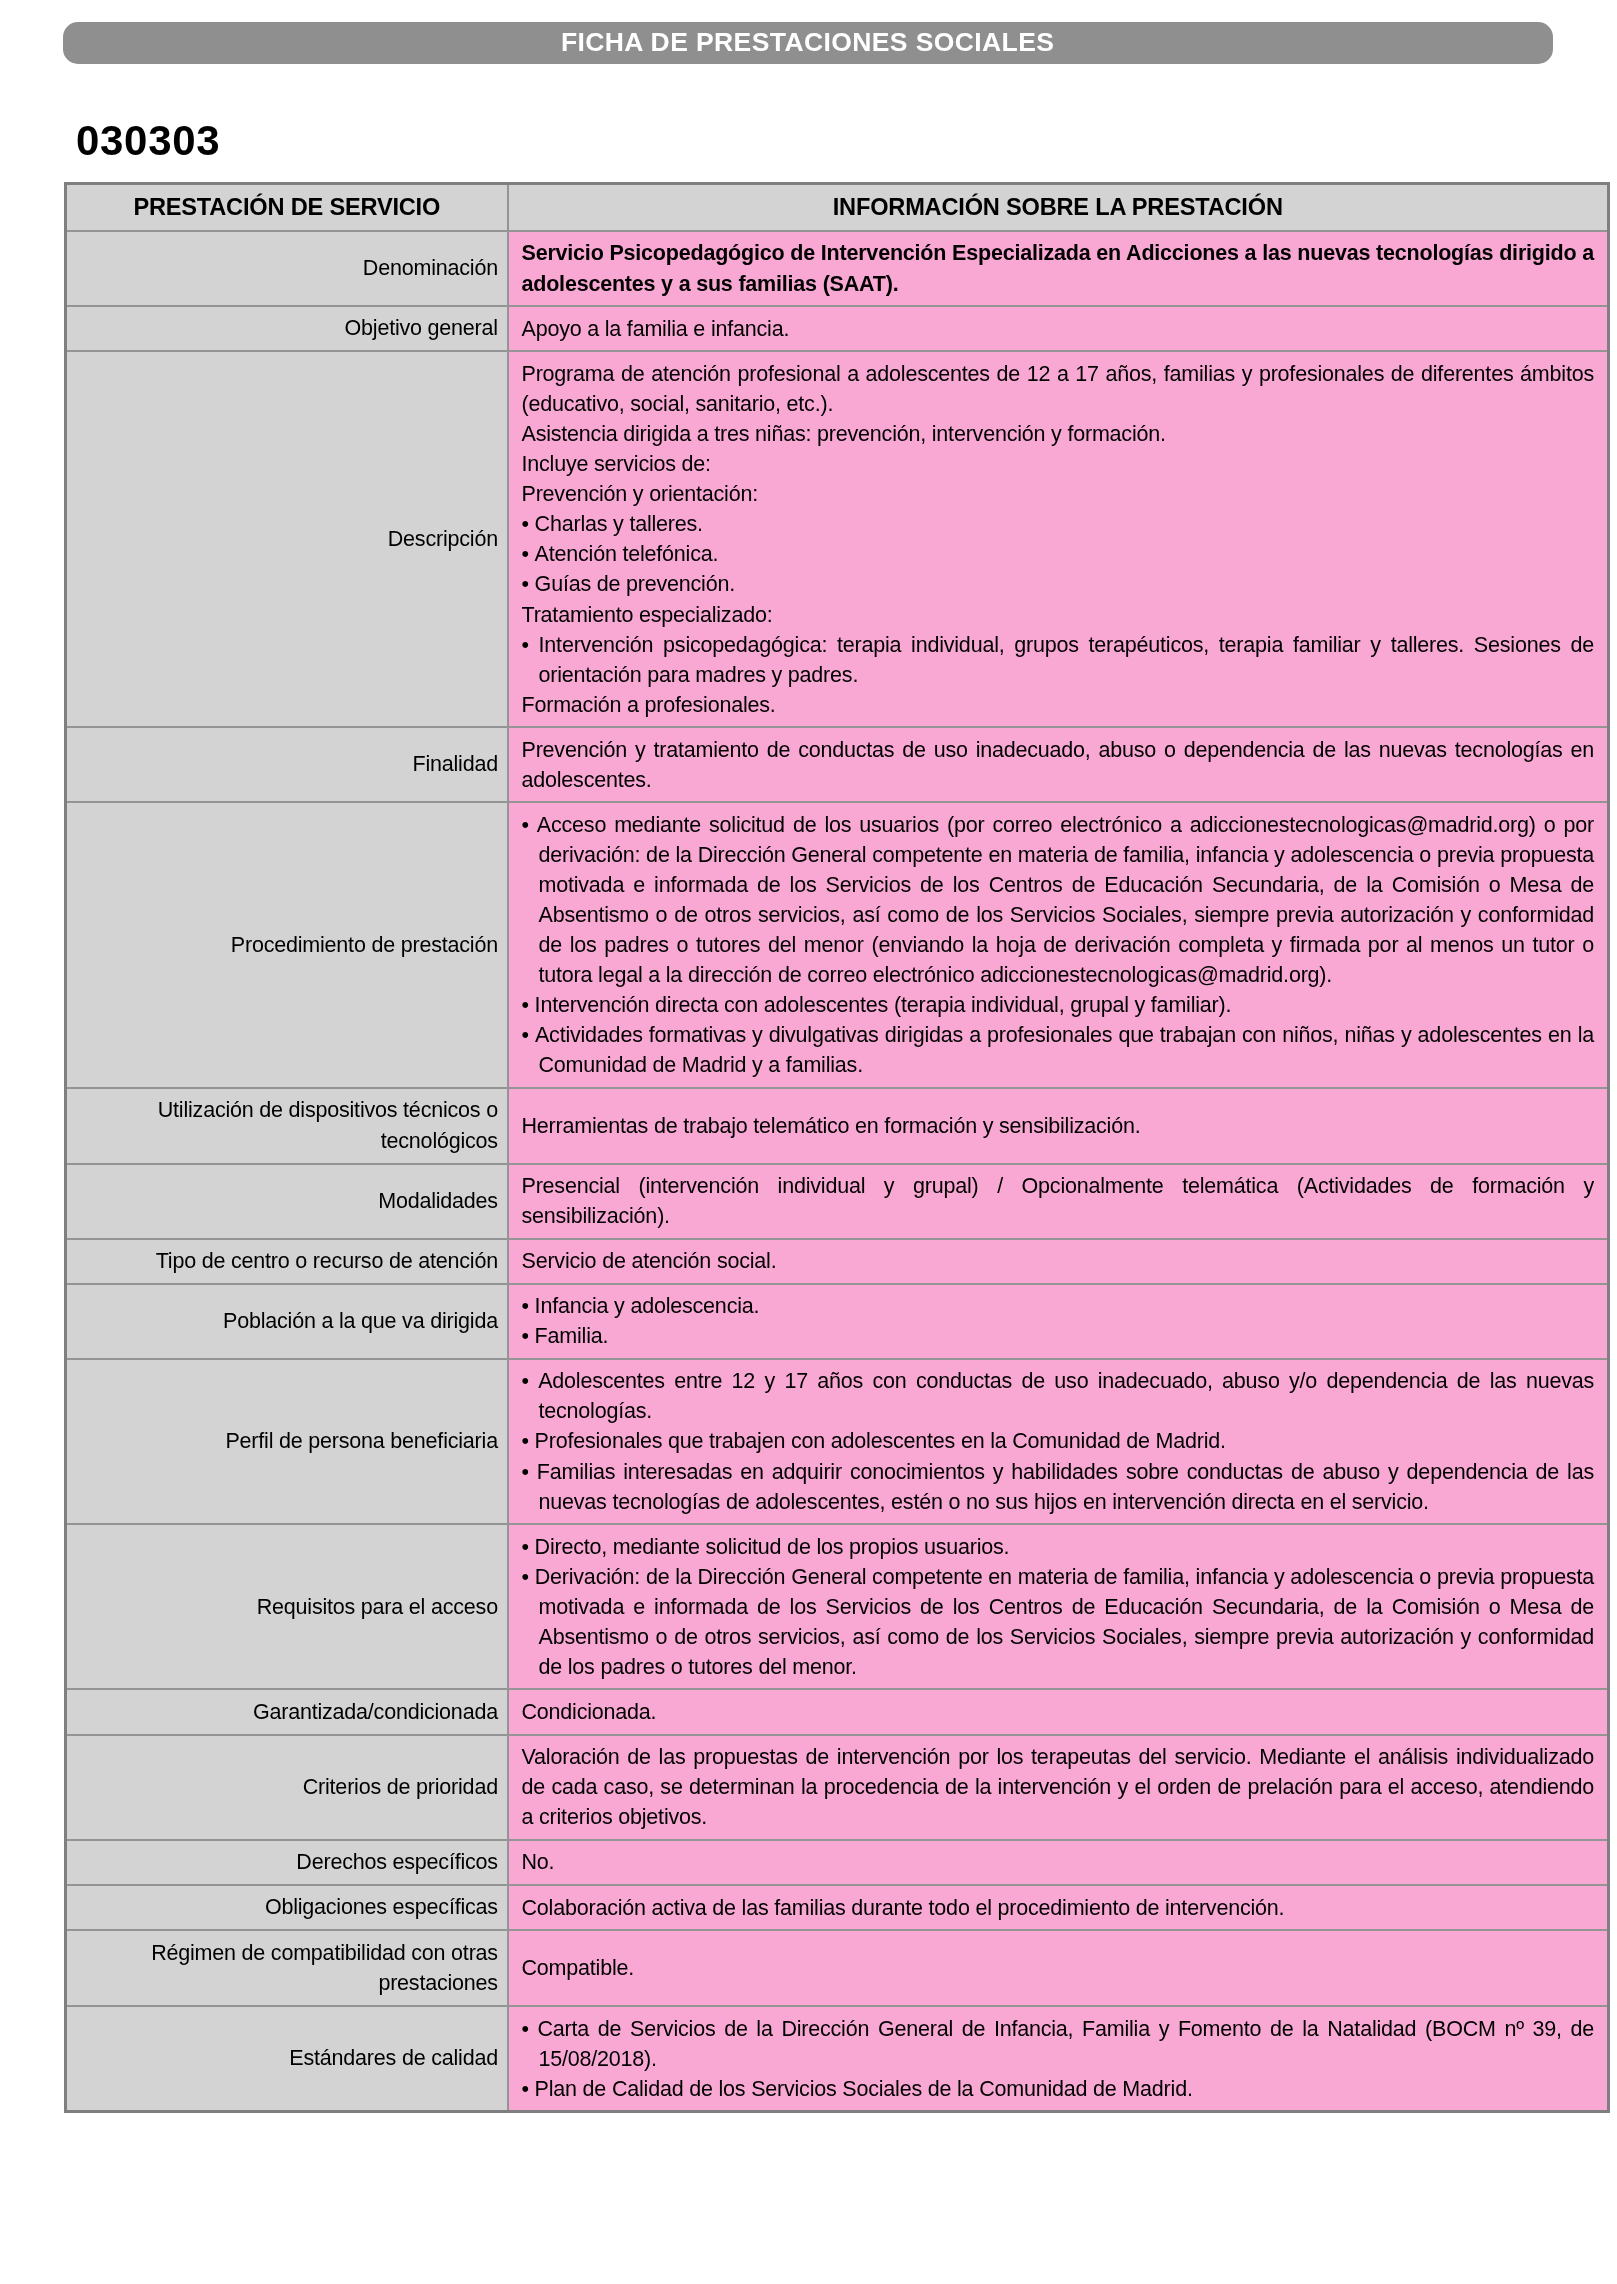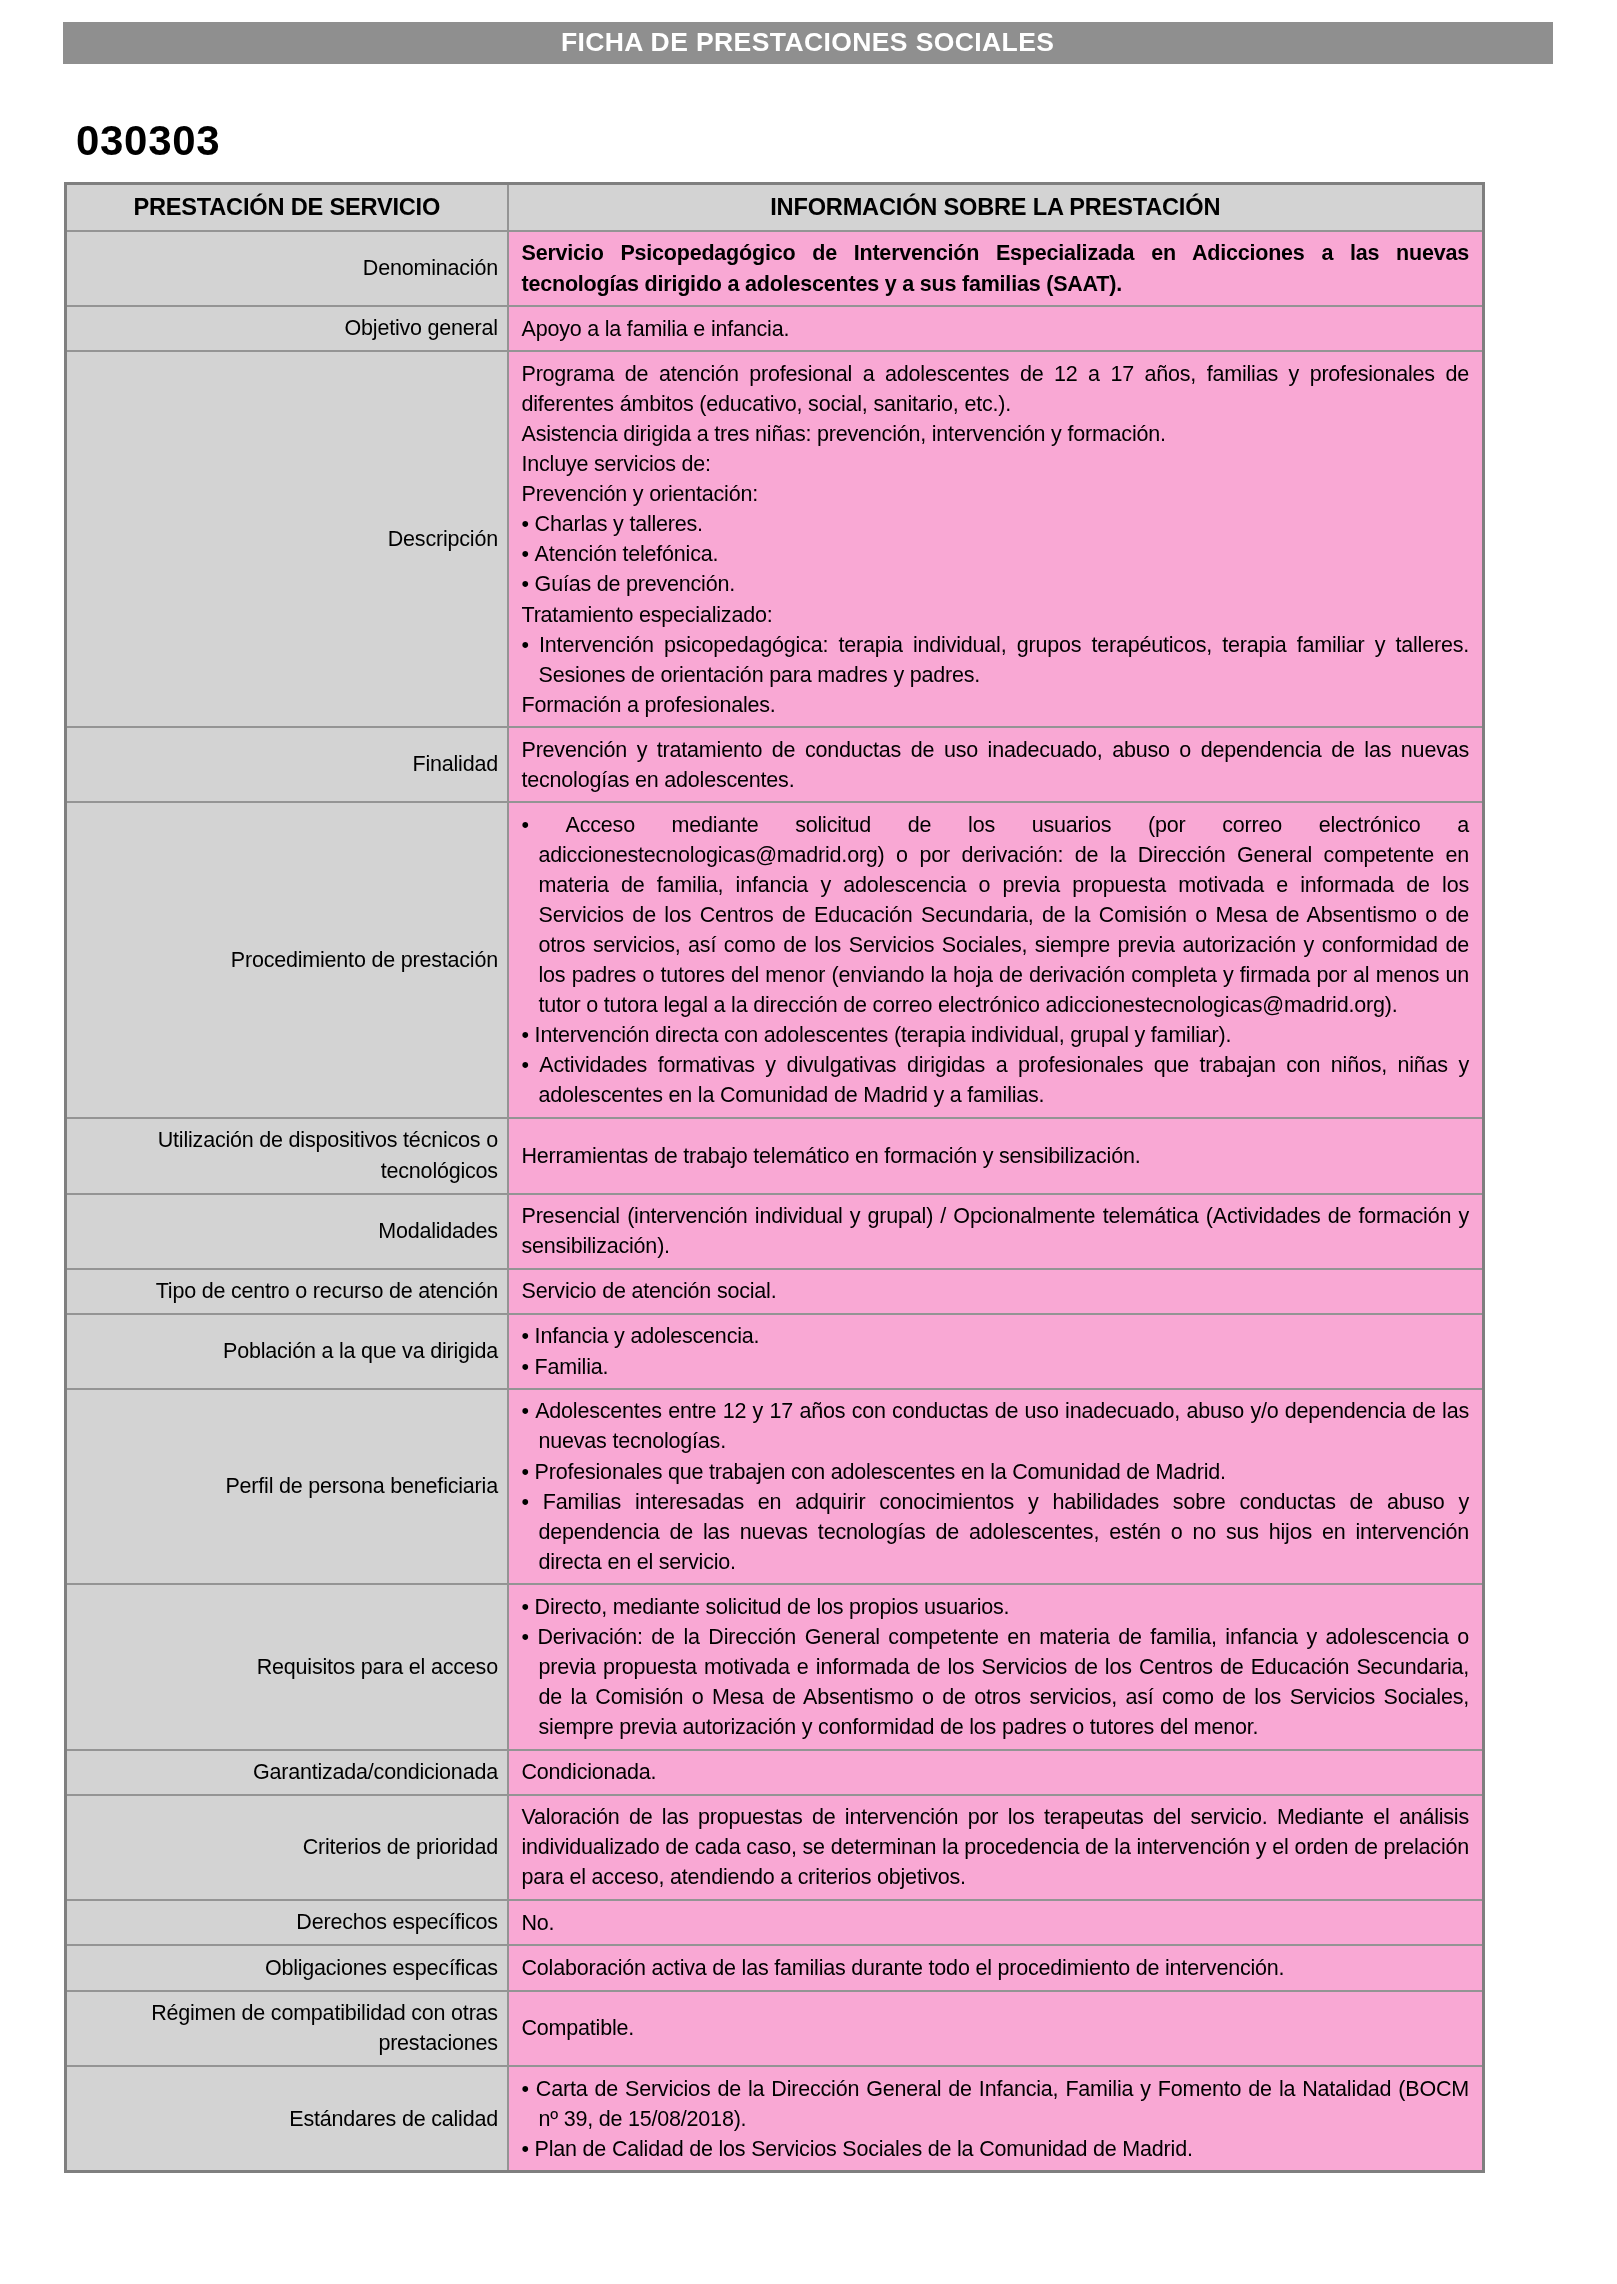--- a/index.html
+++ b/index.html
@@ -27,37 +27,38 @@
   }
   
   .banner{
     width:1490px;
     height:42px;
     margin-left:-1.4px;
     background:var(--banner-bg);
     display:flex;
     align-items:center;
     justify-content:center;
+    border-radius:15px;
   }
   .banner-title{
     color:var(--banner-text);
     font-size:26.5px;
     font-weight:bold;
     letter-spacing:0.4px;
   }
   
   .code{
     font-size:42px;
     font-weight:bold;
     margin:53px 0 17px 12px;
     letter-spacing:0.7px;
   }
   
   table.ficha{
-    width:1421px;
+    width:1546px;
     border-collapse:collapse;
     table-layout:fixed;
     border:3.6px solid var(--outer-border);
   }
   table.ficha th,
   table.ficha td{
     border:2.9px solid var(--border-gray);
   }
   table.ficha th{
     background:var(--cell-gray);

